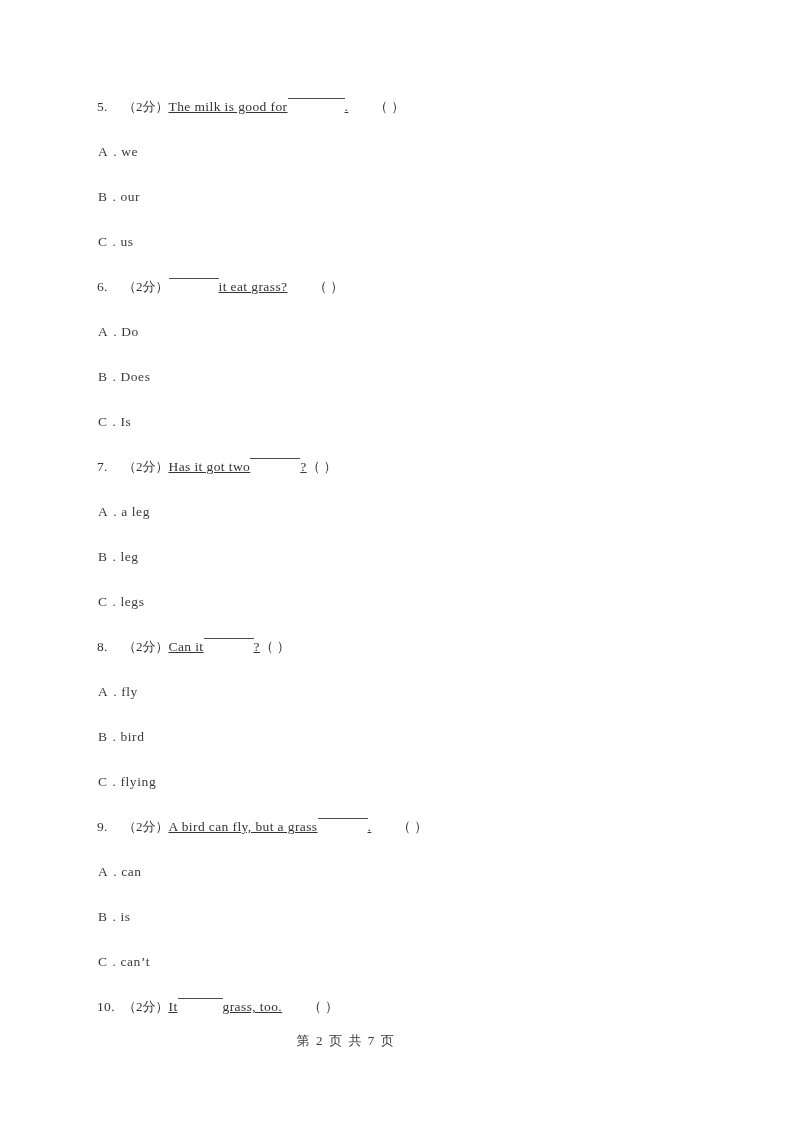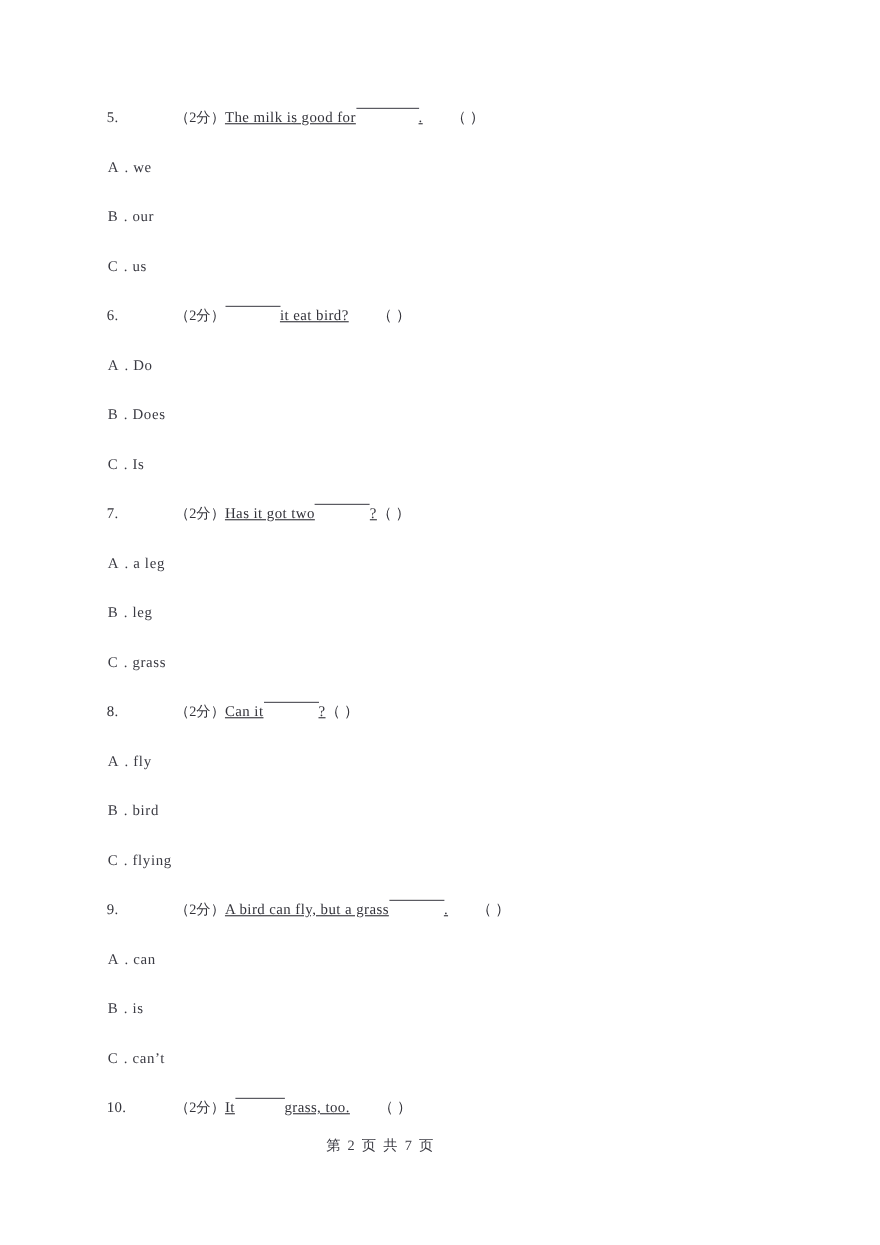--- a/index.html
+++ b/index.html
@@ -48,21 +48,20 @@
 
   .q-num {
     display: inline-block;
     min-width: 26px;
     font-size: 13.5px;
   }
 
   .q-score {
     font-size: 13px;
     letter-spacing: 0;
-    margin-left: 36px;
   }
 
   .q-text {
     font-size: 13.5px;
     letter-spacing: 0.4px;
     text-decoration: underline;
   }
 
   .blank-line {
     display: inline-block;
@@ -154,21 +153,21 @@
         <span class="opt-dot">.</span>
         <span class="opt-text">us</span>
       </div>
     </div>
 
     <div class="question-block">
       <div class="question-line">
         <span class="q-num">6.</span>
         <span class="q-score">（2分）</span>
         <span class="blank-line blank-mid"></span>
-        <span class="q-text">it eat bird?</span>
+        <span class="q-text">it eat grass?</span>
         <span class="paren-gap"></span>
         <span class="paren">（      ）</span>
       </div>
       <div class="option-line">
         <span class="opt-letter">A</span>
         <span class="opt-dot">.</span>
         <span class="opt-text">Do</span>
       </div>
       <div class="option-line">
         <span class="opt-letter">B</span>
@@ -197,21 +196,21 @@
         <span class="opt-text">a leg</span>
       </div>
       <div class="option-line">
         <span class="opt-letter">B</span>
         <span class="opt-dot">.</span>
         <span class="opt-text">leg</span>
       </div>
       <div class="option-line">
         <span class="opt-letter">C</span>
         <span class="opt-dot">.</span>
-        <span class="opt-text">grass</span>
+        <span class="opt-text">legs</span>
       </div>
     </div>
 
     <div class="question-block">
       <div class="question-line">
         <span class="q-num">8.</span>
         <span class="q-score">（2分）</span>
         <span class="q-text">Can it</span>
         <span class="blank-line blank-mid"></span>
         <span class="q-text">?</span>

